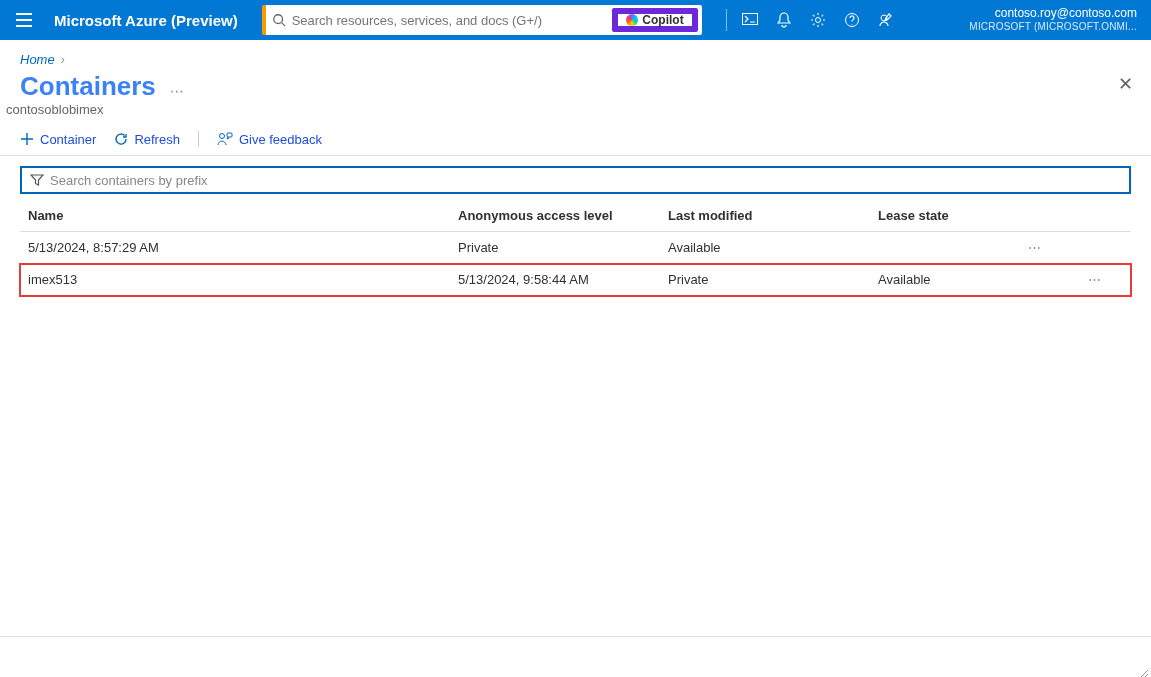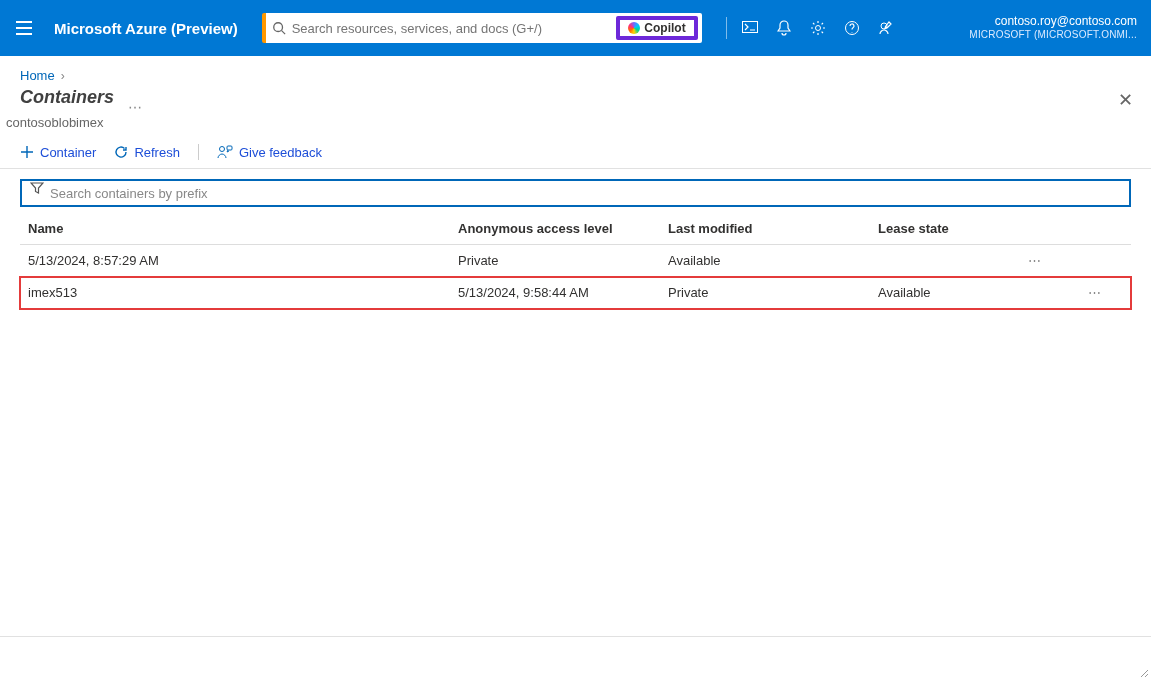--- a/index.html
+++ b/index.html
@@ -1,21 +1,21 @@
 <!DOCTYPE html>
 <html><head>
 <meta charset="utf-8">
 <style>
   * { box-sizing: border-box; margin: 0; padding: 0; font-family: "Segoe UI", Arial, sans-serif; }
   body { width: 1151px; height: 677px; background: #fff; overflow: hidden; position: relative; }
 
   
   .topbar {
     background: #0078d4;
-    height: 56px;
+    height: 40px;
     display: flex;
     align-items: center;
     color: #fff;
     font-size: 13px;
     padding: 8px 4px;
   }
   .hamburger {
     width: 40px; height: 40px; display:flex; align-items:center; justify-content:center;
     cursor:pointer;
   }
@@ -38,21 +38,21 @@
   }
   .searchwrap .search-icon { color:#555; margin-right:6px; display:flex; align-items:center; }
   .searchwrap input {
     flex:1; border:none; outline:none; font-size:13px; color:#555; background:transparent;
   }
   .copilot-btn {
     display:flex; align-items:center; gap:4px;
     background:#fff; color:#323130;
     height:24px; padding:0 8px; border-radius:2px;
     font-size:12px; font-weight:600;
-    border:4px solid #6d28d9;
+    border:6px solid #6d28d9;
     margin-left:4px; cursor:pointer;
   }
   .copilot-dot { width:12px; height:12px; border-radius:50%;
     background: conic-gradient(#6c6cff,#00c6ff,#00d68f,#ffd500,#ff6a00,#ff2e7e,#6c6cff); }
   .top-icons { display:flex; align-items:center; margin-left:18px; }
   .top-sep { width:1px; height:22px; background:rgba(255,255,255,0.5); margin:0 6px; }
   .top-icon {
     width:34px; height:40px; display:flex; align-items:center; justify-content:center;
     cursor:pointer; color:#fff;
   }
@@ -60,52 +60,52 @@
   .account {
     margin-left:auto; text-align:right; padding:0 10px; line-height:14px;
   }
   .account .email { font-size:12px; }
   .account .tenant { font-size:10px; color:#dbeaff; text-transform:uppercase; letter-spacing:0.2px; }
 
   
   .breadcrumb {
     padding: 12px 8px 4px 20px;
     font-size:13px;
-    display:flex; align-items:center; gap:6px;
+    display:flex; align-items:center; gap:6px;font-style:italic;
   }
   .breadcrumb a { color:#0067b8; text-decoration:none; cursor:pointer; }
   .breadcrumb .chev { color:#888; font-size:12px; }
 
   
   .pagehead {
     padding: 0 20px;
     display:flex; align-items:flex-start; position:relative;
   }
-  .pagehead h1 { font-size:18px; font-weight:600; color:#404040;font-style:italic; }
+  .pagehead h1 { font-size:26px; font-weight:600; color:#3b82f6; }
   .pagehead .ellipsis { margin-left:14px; margin-top:12px; color:#888; cursor:pointer; font-size:14px; letter-spacing:1px; }
   .pagehead .close {
     position:absolute; right:18px; top:2px; cursor:pointer; color:#666; font-size:18px;
   }
   .subtitle { padding:0 20px 8px 6px; color:#666; font-size:13px; }
 
   
   .toolbar {
     display:flex; align-items:center; gap:18px;
     padding:6px 20px 8px 20px;
     border-bottom:1px solid #e1e1e1;
     font-size:13px; color:#1d4ed8;
   }
   .tbtn { display:flex; align-items:center; gap:6px; cursor:pointer; }
   .tbtn .ic { color:#0067b8; display:flex; align-items:center; }
   .tdiv { width:1px; height:16px; background:#ccc; }
 
   
   .filterrow { padding:10px 20px 6px 20px; }
   .filterbox {
-    display:flex; 
+    display:flex; align-items:center;
     border:2px solid #0067b8;
     height:28px; padding:0 8px;
   }
   .filterbox .filter-icon { color:#555; margin-right:6px; display:flex; }
   .filterbox input {
     flex:1; border:none; outline:none; font-size:13px; color:#666;
   }
   .filterbox input::placeholder { color:#888; }
 
   

